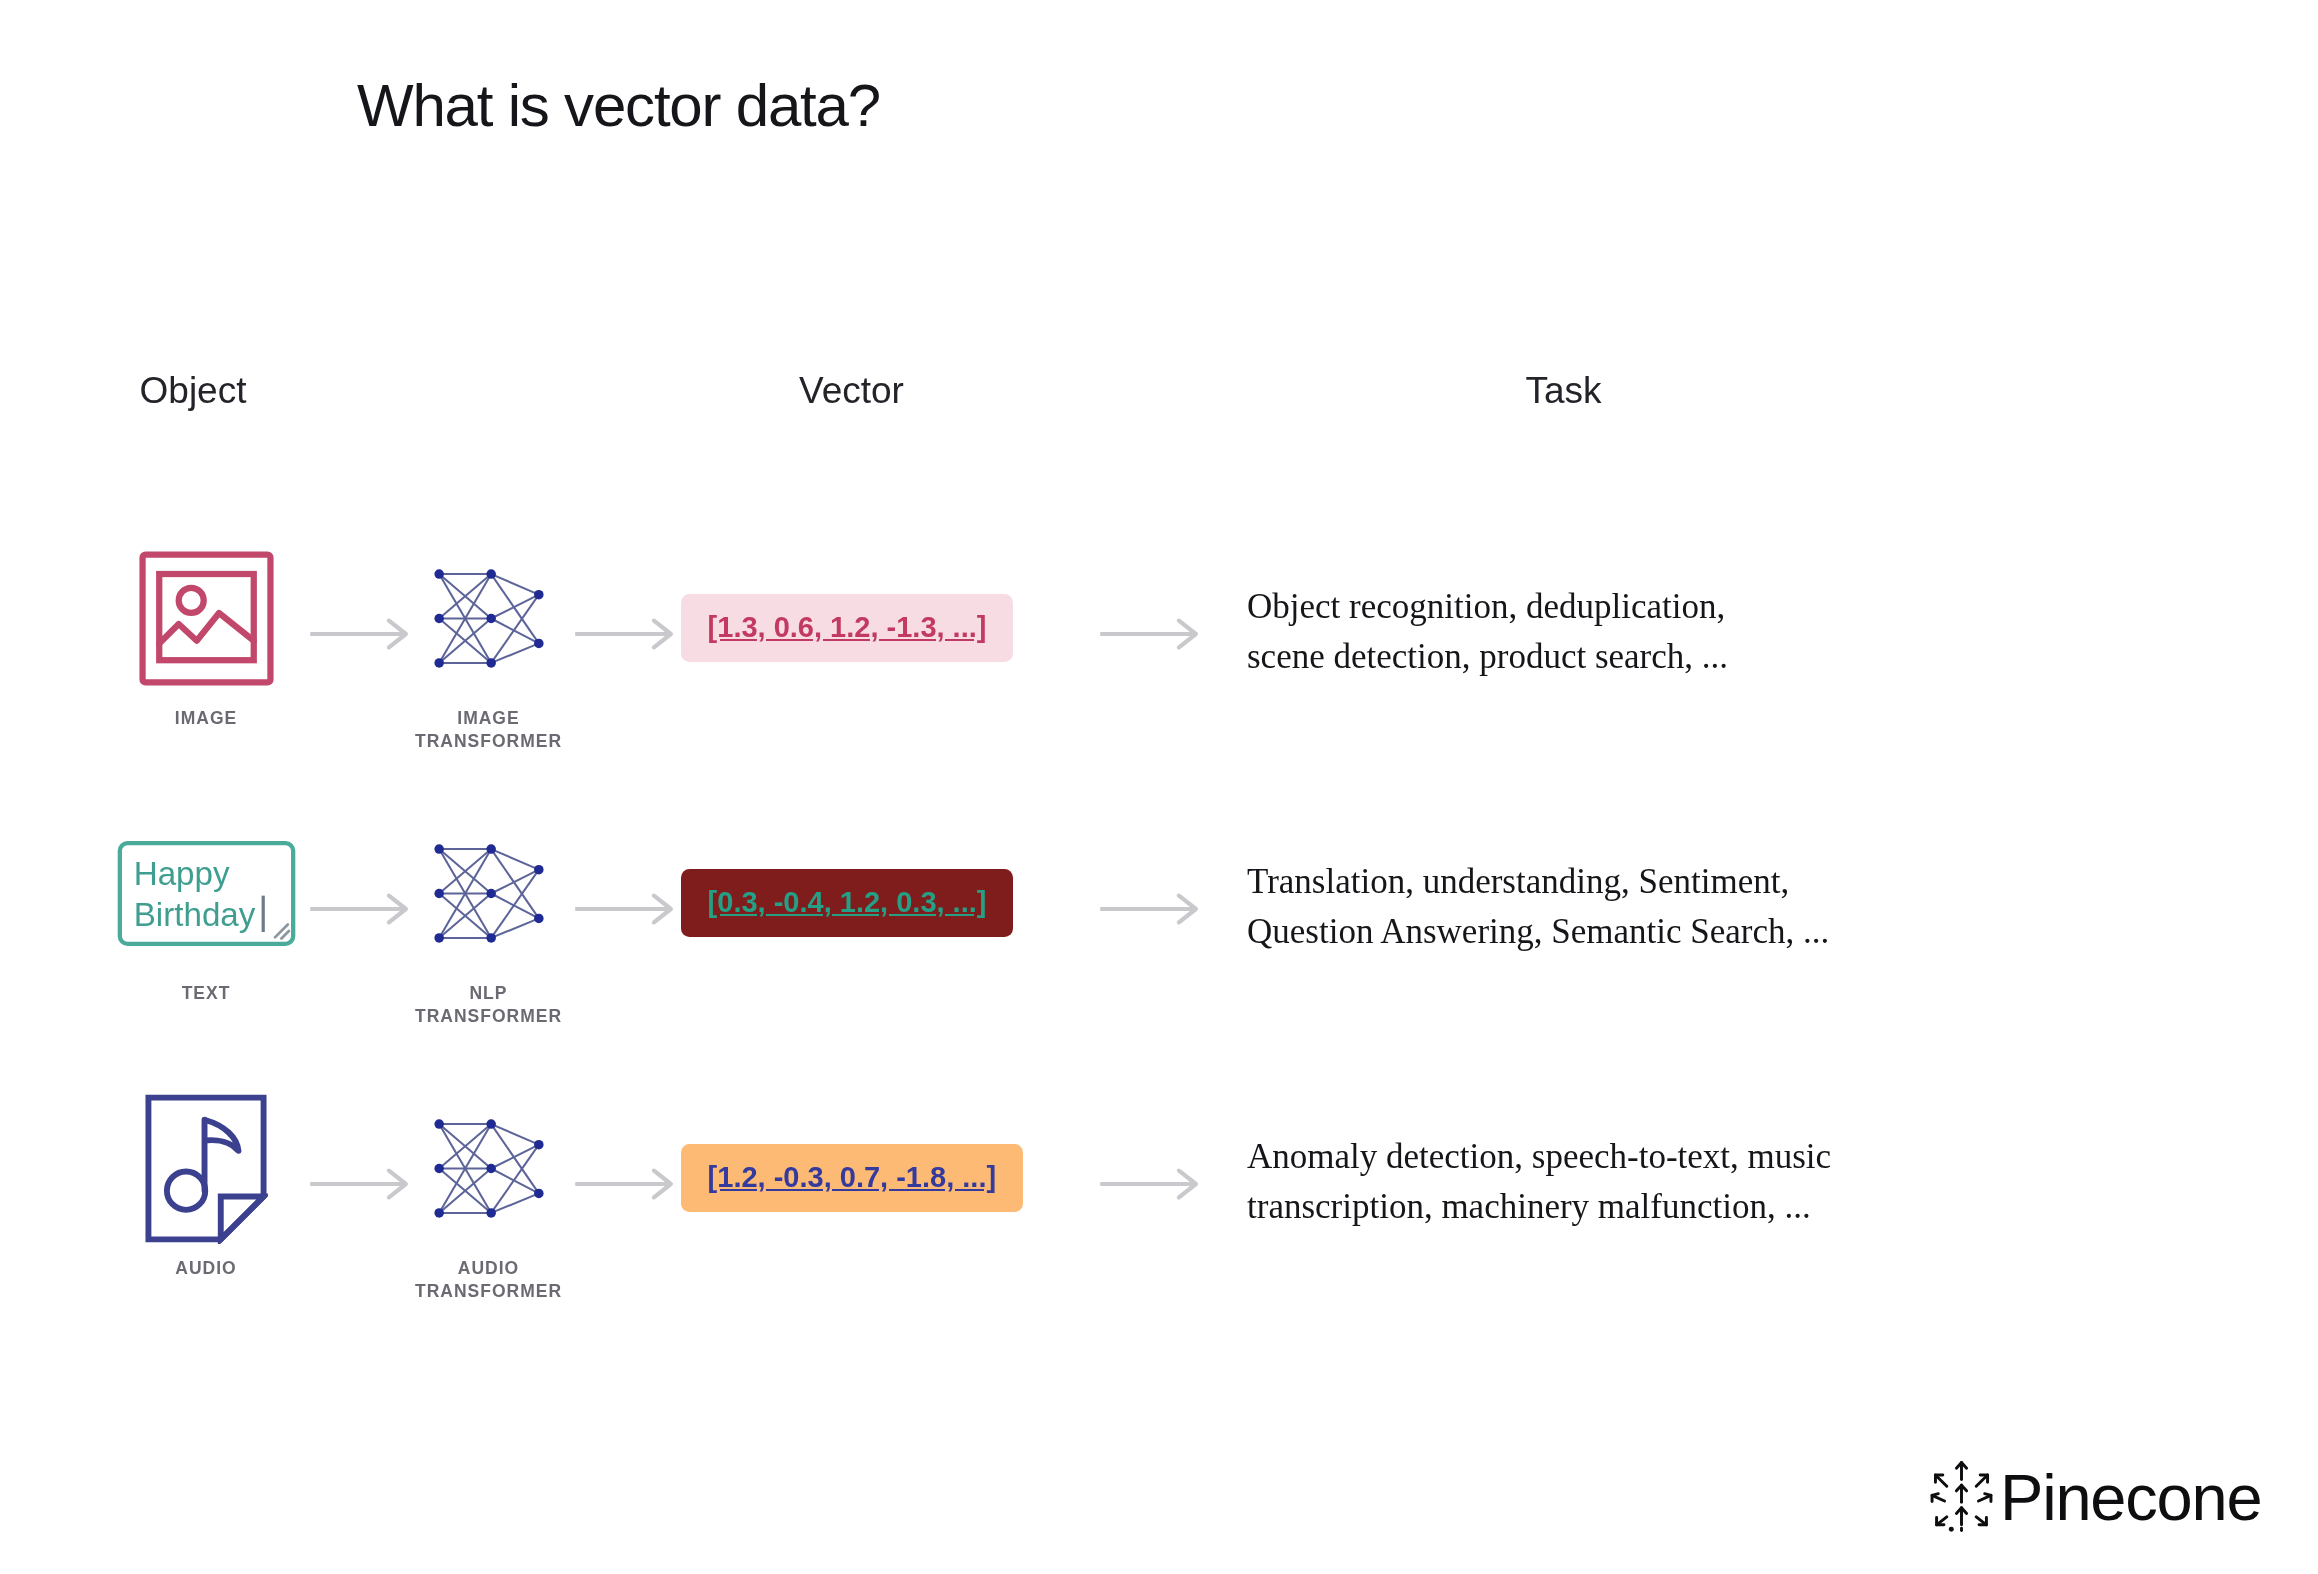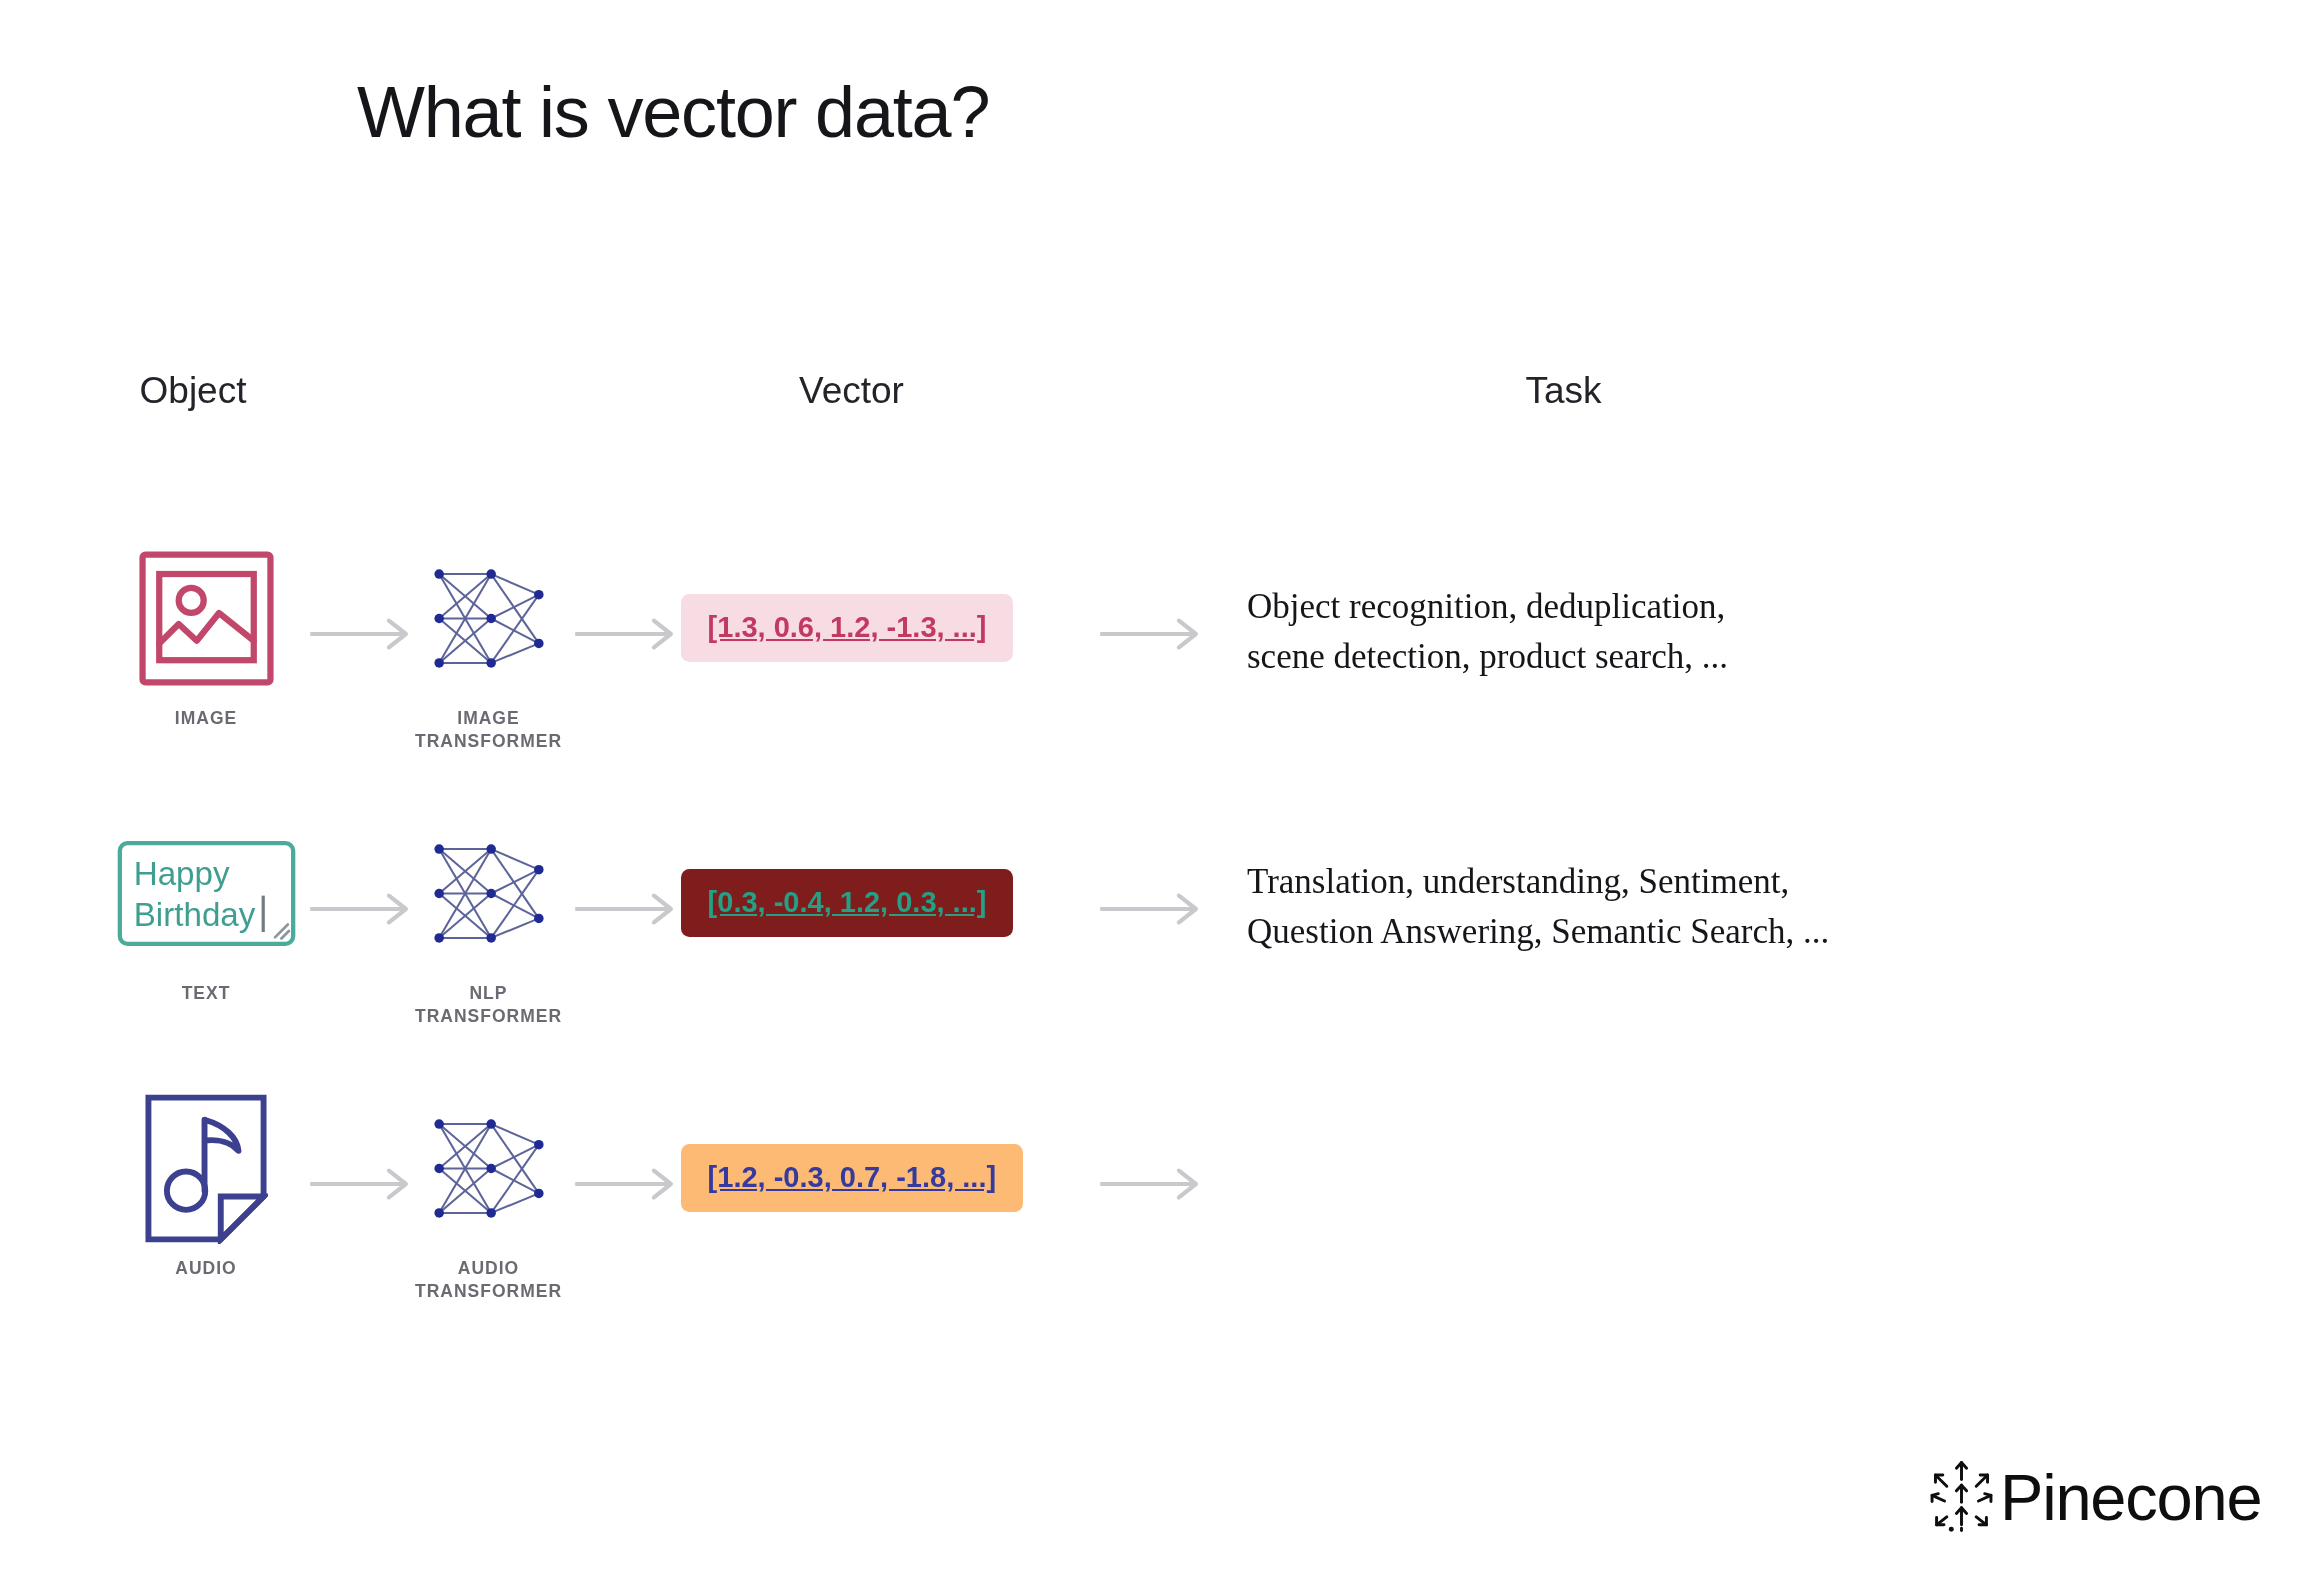--- a/index.html
+++ b/index.html
@@ -14,21 +14,21 @@
     font-family: "Liberation Sans", sans-serif;
     color: #1b1b1f;
     overflow: hidden;
   }
 
   
   #slide-title {
     position: absolute;
     left: 357px;
     top: 71px;
-    font-size: 72px;
+    font-size: 60px;
     font-weight: 300;
     letter-spacing: -1.2px;
     color: #16161a;
     white-space: nowrap;
   }
 
   
   .col-header {
     position: absolute;
     top: 370px;
@@ -392,20 +392,22 @@
 
   <div class="vector-pill pill-lavender">[1.2, -0.3, 0.7, -1.8, ...]</div>
 
   <div class="arrow arrow-3">
     <svg width="109" height="34" viewBox="0 0 180 56" fill="none">
       <path d="M2 28 H158" stroke="#c9c9cd" stroke-width="7"></path>
       <path d="M132 6 L160 28 L132 50" stroke="#c9c9cd" stroke-width="7" stroke-linecap="round" stroke-linejoin="round" fill="none"></path>
     </svg>
   </div>
 
+  <div class="task-text">Anomaly detection, speech-to-text, music
+transcription, machinery malfunction, ...</div>
 </div>
 
 <div id="pinecone-logo">
   <span>
     <svg width="71" height="77" viewBox="0 0 62 68" fill="none" stroke="#0e0e11" stroke-width="2.6" stroke-linecap="round" stroke-linejoin="round">
       <g>
         <path d="M31 19 V4"></path>
           <path d="M26.5 9 L31 4 L35.5 9"></path>
         <path d="M18 25 L8 15"></path>
           <path d="M8 21.5 L8 15 L14.5 15"></path>

